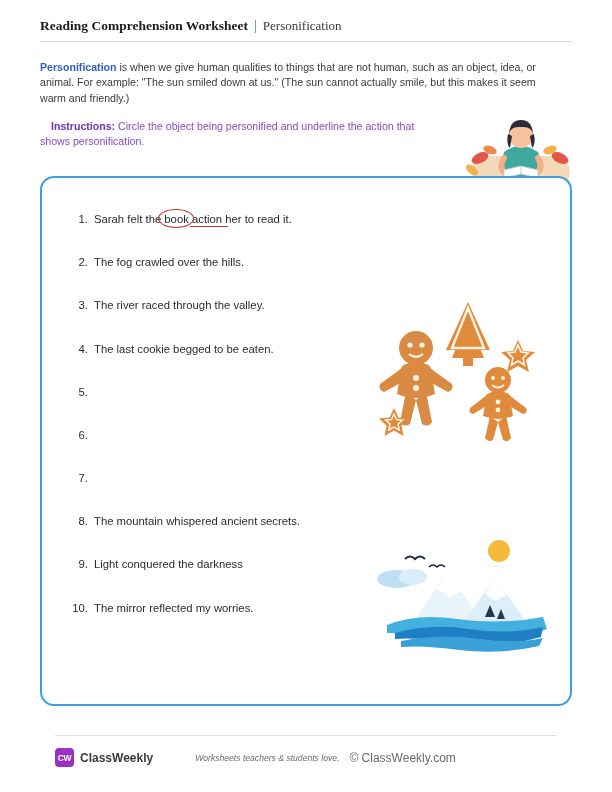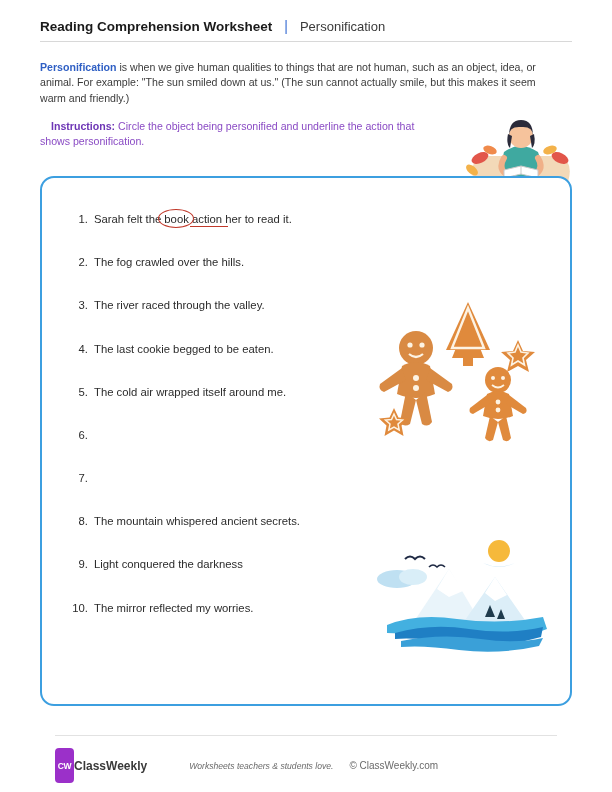--- a/index.html
+++ b/index.html
@@ -22,22 +22,23 @@
     height: 792px;
     box-sizing: border-box;
     padding: 0 40px;
   }
 
   
   .title-row {
     padding-top: 18px;
     font-size: 13.5px;
     display: flex;
-    align-items: center;
-    gap: 12px;
+    align-items: flex-start;
+    gap: 6px;
+    font-family: Liberation Serif, serif;
   }
   .title-main {
     font-weight: bold;
     color: #1a1a1a;
     font-size: 13.5px;
   }
   .title-sep {
     color: #3b6fd4;
     font-weight: normal;
     font-size: 14px;
@@ -173,45 +174,46 @@
     left: 55px;
     top: 748px;
     width: 502px;
     display: flex;
     align-items: center;
     font-size: 9px;
     color: #666666;
   }
   .logo-badge {
     width: 19px;
-    height: 35px;
+    height: 19px;
     background: #9b30c9;
     border-radius: 4px;
     color: #fff;
     font-size: 8.5px;
     font-weight: bold;
     display: flex;
     align-items: center;
     justify-content: center;
     letter-spacing: -0.3px;
   }
   .logo-name {
+    margin-left: 6px;
     font-size: 12px;
     font-weight: bold;
     color: #3a3a3a;
   }
   .footer-tag {
     margin-left: 42px;
     font-size: 8.6px;
     color: #6a6a6a;
     font-style: italic;
   }
   .footer-copy {
-    margin-left: 16px;
-    font-size: 10px;
+    margin-left: 10px;
+    font-size: 12px;
     color: #6a6a6a;
   }
 </style>
 </head>
 <body>
 
 <div class="page">
 
   <div class="title-row">
     <span class="title-main">Reading Comprehension Worksheet</span>
@@ -273,21 +275,20 @@
       <div class="q-item">
         <span class="q-num">3.</span>
         <span class="q-text">The river raced through the valley.</span>
       </div>
       <div class="q-item">
         <span class="q-num">4.</span>
         <span class="q-text">The last cookie begged to be eaten.</span>
       </div>
       <div class="q-item">
         <span class="q-num">5.</span>
-        <span class="q-text">The cold air wrapped itself around me.</span>
       </div>
       <div class="q-item">
         <span class="q-num">6.</span>
       </div>
       <div class="q-item">
         <span class="q-num">7.</span>
       </div>
       <div class="q-item">
         <span class="q-num">8.</span>
         <span class="q-text">The mountain whispered ancient secrets.</span>

